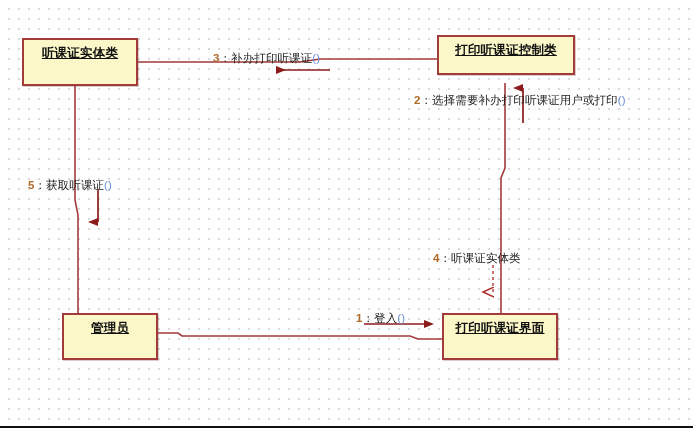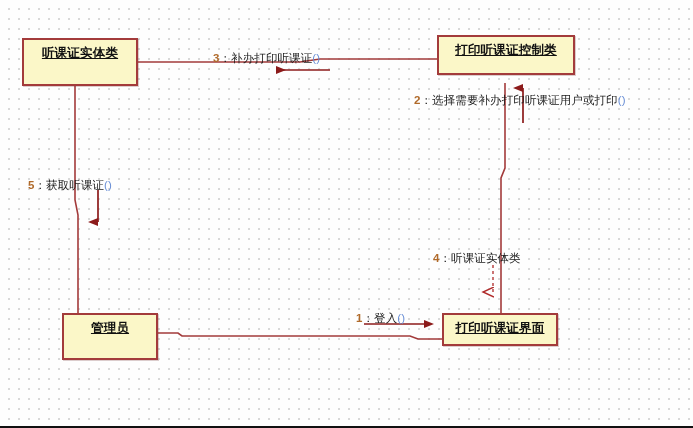--- a/index.html
+++ b/index.html
@@ -136,21 +136,21 @@
   </div>
 
   <div class="node" style="left:437px; top:35px; width:138px; height:40px;">
     <span class="node-label">打印听课证控制类</span>
   </div>
 
   <div class="node" style="left:42px; top:313px; width:96px; height:47px;margin-left:20px;">
     <span class="node-label">管理员</span>
   </div>
 
-  <div class="node" style="left:442px; top:313px; width:116px; height:33px;">
+  <div class="node" style="left:442px; top:313px; width:116px; height:47px;">
     <span class="node-label">打印听课证界面</span>
   </div>
 
   <div class="msg" style="left:356px; top:311px;">
     <span class="num">1</span><span>：</span><span>登入</span><span class="paren">()</span>
   </div>
 
   <div class="msg" style="left:378px; top:93px;margin-left:36px;">
     <span class="num">2</span><span>：</span><span>选择需要补办打印听课证用户或打印</span><span class="paren">()</span>
   </div>

